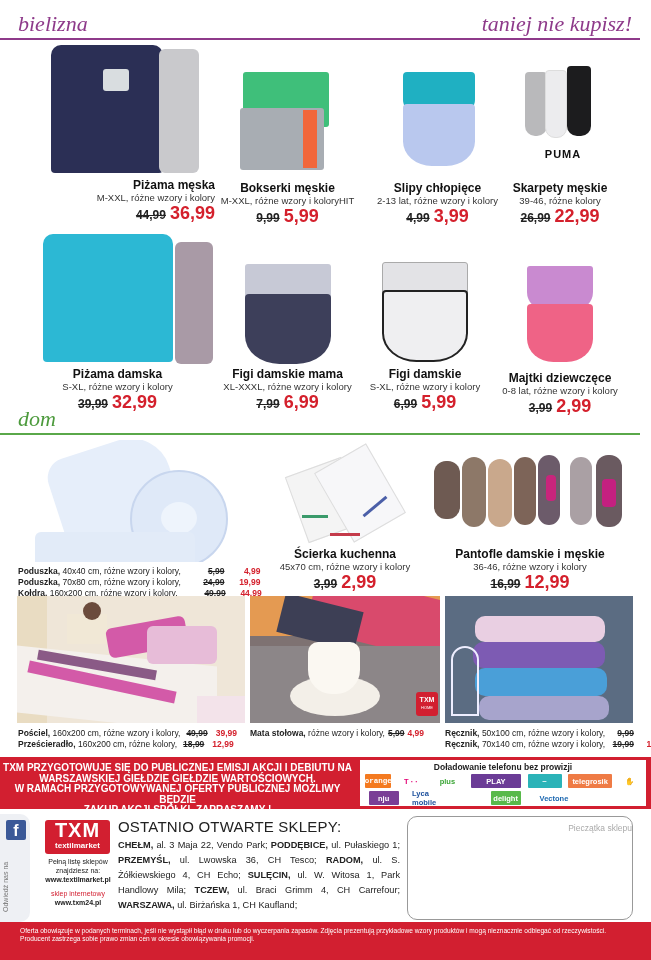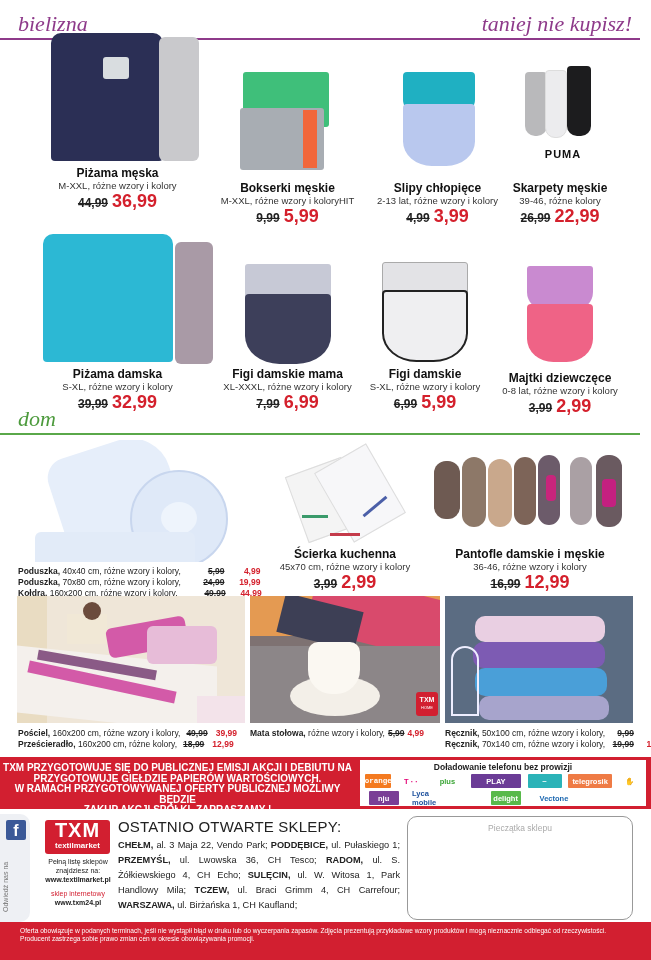--- a/index.html
+++ b/index.html
@@ -50,33 +50,33 @@
   .txm-logo { position: absolute; left: 45px; top: 10px; width: 65px; height: 34px; background: #d21f30; border-radius: 3px; color: #fff; text-align: center; }
   .txm-logo .big { font-weight: bold; font-size: 20px; line-height: 21px; letter-spacing: 1px; }
   .txm-logo .small { font-weight: bold; font-size: 8px; line-height: 10px; }
   .txm-info { position: absolute; left: 38px; top: 47px; width: 80px; text-align: center; font-size: 7px; line-height: 9px; color: #222; }
   .txm-info .red { color: #d21f30; margin-top: 5px; }
   .stores { position: absolute; left: 118px; top: 8px; width: 282px; }
   .stores-title { font-size: 15px; color: #222; letter-spacing: 0.2px; margin-bottom: 3px; }
   .stores-text { font-size: 9.2px; line-height: 15px; color: #222; text-align: justify; }
   .stores-text b { font-weight: bold; }
   .stamp { position: absolute; left: 407px; top: 6px; width: 226px; height: 104px; border: 1.5px solid #999; border-radius: 10px; }
-  .stamp-label { text-align: center; font-size: 8.5px; color: #aaa; margin-top: 6px; }
+  .stamp-label { text-align: right; font-size: 8.5px; color: #aaa; margin-top: 6px; }
 
   .disclaimer { position: absolute; left: 0; top: 922px; width: 651px; height: 38px; background: #d21f30; color: #fff; font-size: 6.6px; line-height: 8px; padding: 5px 0 0 20px; }
 </style>
 </head>
 <body>
 
 <div class="section-head sh-bielizna">
   <span class="title">bielizna</span>
   <span class="title slogan">taniej nie kupisz!</span>
 </div>
 
-<div class="product" style="left:20px;top:29px;width:195px;">
+<div class="product" style="left:20px;top:41px;width:195px;text-align:right;">
   <div class="img" style="width:170px;height:135px;">
     <div class="shirt" style="left:18px;top:4px;width:112px;height:128px;background:#2b2f55;"></div>
     <div style="position:absolute;left:70px;top:28px;width:26px;height:22px;background:#d9dde0;border-radius:3px;"></div>
     <div class="pants" style="left:126px;top:8px;width:40px;height:124px;background:#c9c9cc;"></div>
   </div>
   <div class="name">Piżama męska</div>
   <div class="desc">M-XXL, różne wzory i kolory</div>
   <div class="prices"><span class="old">44,99</span><span class="new">36,99</span></div>
 </div>
 
@@ -242,21 +242,21 @@
 </div>
 
 <div class="small-list" style="left:445px;top:728px;">
   <div class="row"><b>Ręcznik,</b>&nbsp;<span style="width:118px;display:inline-block;">50x100 cm, różne wzory i kolory,</span><span class="o" style="width:28px;text-align:right;">9,99</span><span class="n" style="width:24px;text-align:right;">7,99</span></div>
   <div class="row"><b>Ręcznik,</b>&nbsp;<span style="width:118px;display:inline-block;">70x140 cm, różne wzory i kolory,</span><span class="o" style="width:28px;text-align:right;">19,99</span><span class="n" style="width:24px;text-align:right;">16,99</span></div>
 </div>
 
 <div class="ipo-banner">
   <div class="ipo-text">
     <div>TXM PRZYGOTOWUJE SIĘ DO PUBLICZNEJ EMISJI AKCJI I DEBIUTU NA</div>
-    <div>PRZYGOTOWUJE GIEŁDZIE PAPIERÓW WARTOŚCIOWYCH.</div>
+    <div>WARSZAWSKIEJ GIEŁDZIE GIEŁDZIE WARTOŚCIOWYCH.</div>
     <div>W RAMACH PRZYGOTOWYWANEJ OFERTY PUBLICZNEJ MOŻLIWY BĘDZIE</div>
     <div>ZAKUP AKCJI SPÓŁKI. ZAPRASZAMY !</div>
   </div>
   <div class="topup-box">
     <div class="topup-title">Doładowanie telefonu bez prowizji</div>
     <div class="ops" id="ops">
         <div class="op" style="background: rgb(244, 122, 32); color: rgb(255, 255, 255); width: 26px; font-family: Liberation Mono, monospace;">orange</div>
         <div class="op" style="background: rgb(255, 255, 255); color: rgb(226, 0, 116); width: 26px;">T · ·</div>
         <div class="op" style="background: rgb(255, 255, 255); color: rgb(58, 165, 53); width: 34px;">plus</div>
         <div class="op" style="background: rgb(107, 60, 150); color: rgb(255, 255, 255); width: 50px;">PLAY</div>

